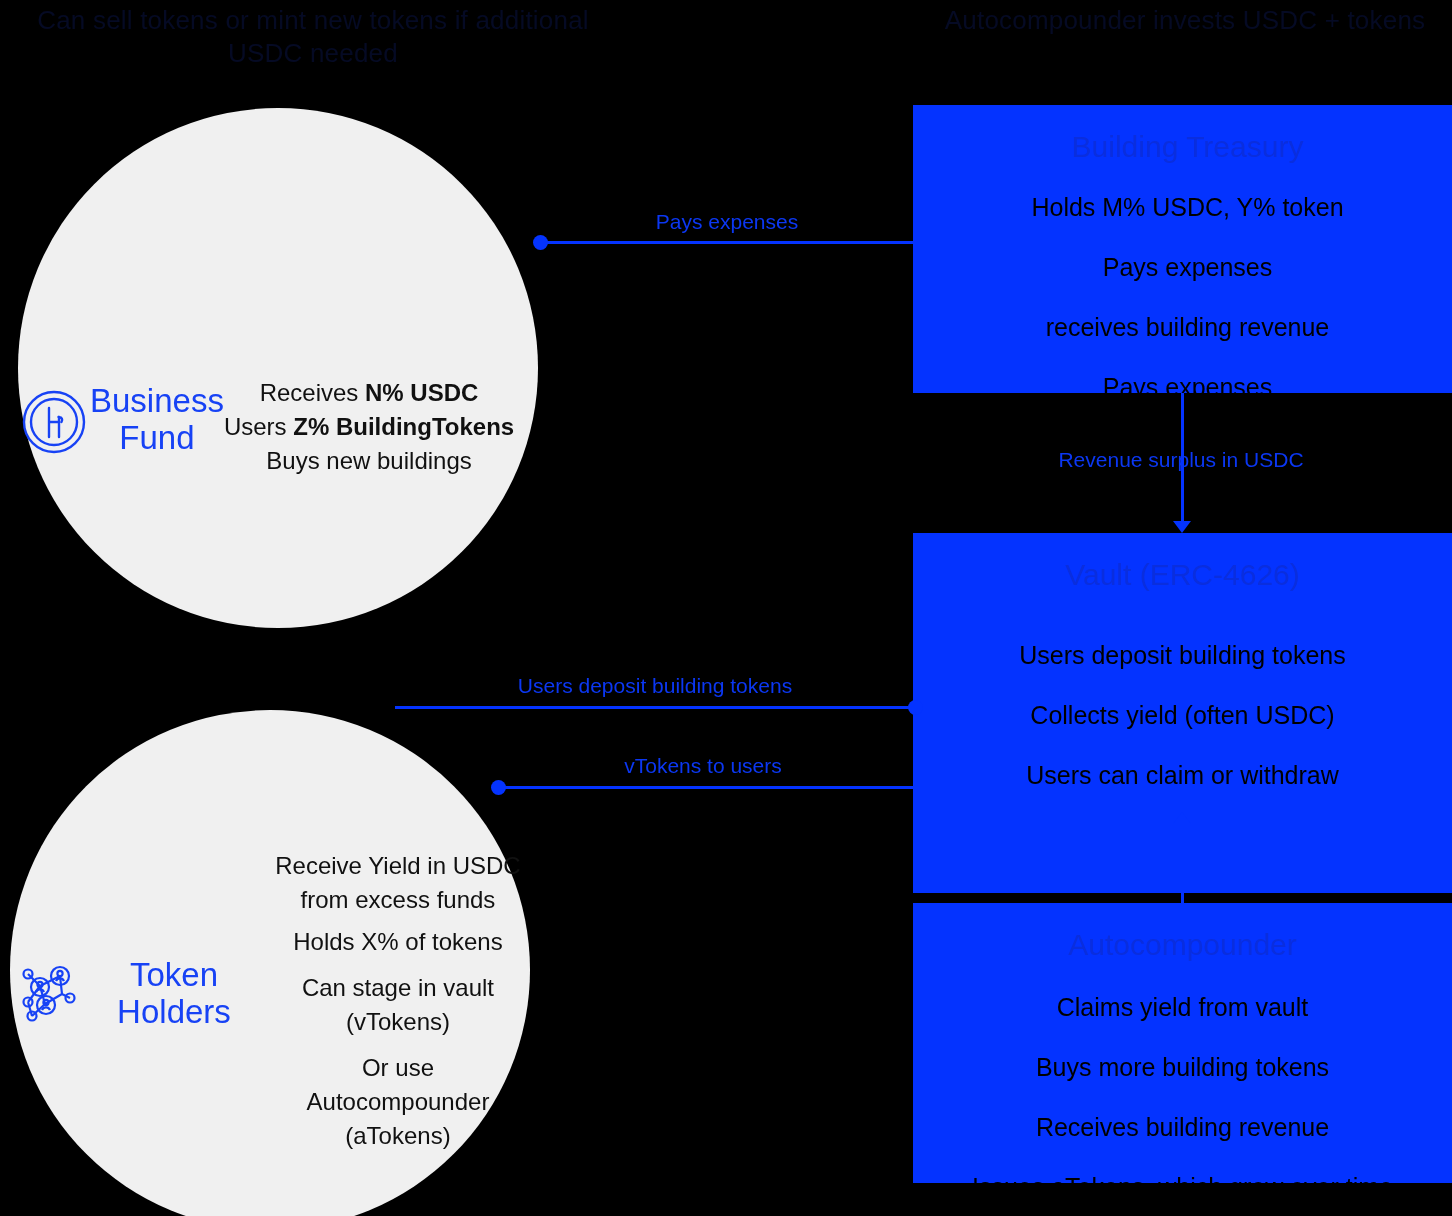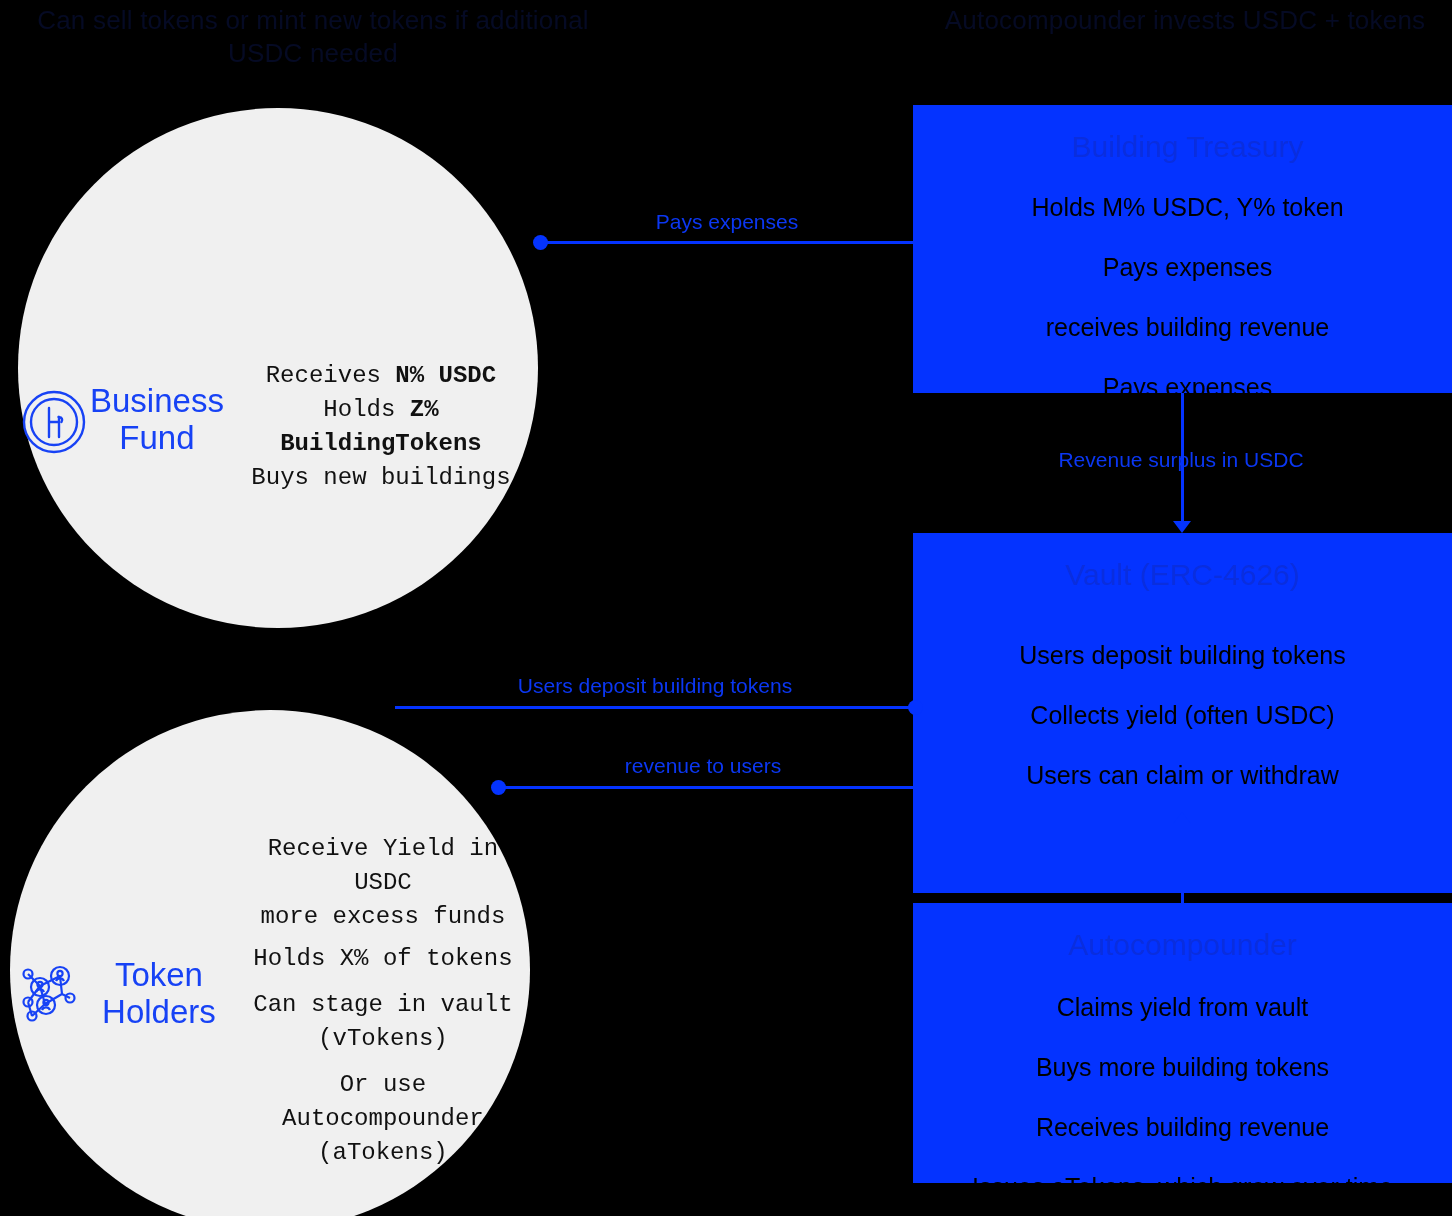--- a/index.html
+++ b/index.html
@@ -51,21 +51,21 @@
     font-size: 33px;
     line-height: 1.12;
     font-weight: 400;
     margin-bottom: 14px;
   }
   .circle-lines {
     color: #111111;
     font-size: 24px;
     line-height: 1.42;
   }
-  .circle-lines .ln { display: block; font-family: Liberation Mono, monospace; }
+  .circle-lines .ln { display: block; }
   .circle-lines .ln b { font-weight: 700; }
 
   
   .bluebox {
     position: absolute;
     background: #0433FF;
     box-sizing: border-box;
     text-align: center;
     padding-top: 24px;
   }
@@ -136,21 +136,21 @@
         <circle cx="36" cy="36" r="23" stroke="#1742F5" stroke-width="2.4"></circle>
         <path d="M31 22 v29 M31 36 h10 M41 31 v20 M40.5 31 c3.5 0 4.5 2.5 3 5" stroke="#1742F5" stroke-width="2.4" stroke-linecap="round"></path>
       </svg>
     </span>
     <div class="circle-title">
       <span>Business</span><br>
       <span>Fund</span>
     </div>
     <div class="circle-lines">
       <span class="ln"><span>Receives </span><b>N% USDC</b></span>
-      <span class="ln"><span>Holds </span><b>Z% BuildingTokens</b></span>
+      <span class="ln"><span>Users </span><b>Z% BuildingTokens</b></span>
       <span class="ln"><span>Buys new buildings</span></span>
     </div>
   </div>
 
   <div class="circle" id="circle-holders">
     <span class="circle-icon">
       <svg viewBox="0 0 72 72" width="72" height="72" fill="none" stroke="#1742F5" stroke-width="2.2">
         <path d="M18 14 L30 26 M30 26 L50 16 M50 16 L52 34 M52 34 L35 44 M35 44 L30 26 M52 34 L60 38 M18 42 L30 26 M18 42 L22 56 M35 44 L22 56"></path>
         <circle cx="18" cy="14" r="4.5"></circle>
         <circle cx="60" cy="38" r="4.5"></circle>
@@ -163,21 +163,21 @@
         <circle cx="30" cy="24.5" r="2.6"></circle>
         <path d="M26 32 a4.3 4.3 0 0 1 8 0"></path>
         <circle cx="36" cy="45" r="9"></circle>
         <circle cx="36" cy="42.5" r="2.6"></circle>
         <path d="M32 50 a4.3 4.3 0 0 1 8 0"></path>
       </svg>
     </span>
     <div class="circle-title">Token Holders</div>
     <div class="circle-lines">
       <span class="ln">Receive Yield in USDC</span>
-      <span class="ln">more excess funds</span>
+      <span class="ln">from excess funds</span>
       <span class="ln" style="margin-top:8px">Holds X% of tokens</span>
       <span class="ln" style="margin-top:12px">Can stage in vault (vTokens)</span>
       <span class="ln" style="margin-top:12px">Or use</span>
       <span class="ln">Autocompounder</span>
       <span class="ln">(aTokens)</span>
     </div>
   </div>
 
   <div class="bluebox" id="box-treasury">
     <div class="bluebox-title">Building Treasury</div>
@@ -216,18 +216,18 @@
   <div class="vline" style="left:1181px; top:393px; height:132px;"></div>
   <div class="arrow-down" style="left:1173px; top:521px;"></div>
   <div class="conn-label" style="left:961px; top:448px; width:440px;">Revenue surplus in USDC</div>
 
   <div class="hline" style="left:395px; top:706px; width:520px;"></div>
   <div class="dot" style="left:908px; top:700px;"></div>
   <div class="conn-label" style="left:430px; top:674px; width:450px;">Users deposit building tokens</div>
 
   <div class="hline" style="left:498px; top:786px; width:417px;"></div>
   <div class="dot" style="left:491px; top:780px;"></div>
-  <div class="conn-label" style="left:494px; top:754px; width:418px;">revenue to users</div>
+  <div class="conn-label" style="left:494px; top:754px; width:418px;">vTokens to users</div>
 
   <div class="vline" style="left:1181px; top:821px; height:82px;"></div>
   <div class="arrow-down" style="left:1173px; top:812px; transform:rotate(180deg);"></div>
 
 </div>
 
 </body></html>

